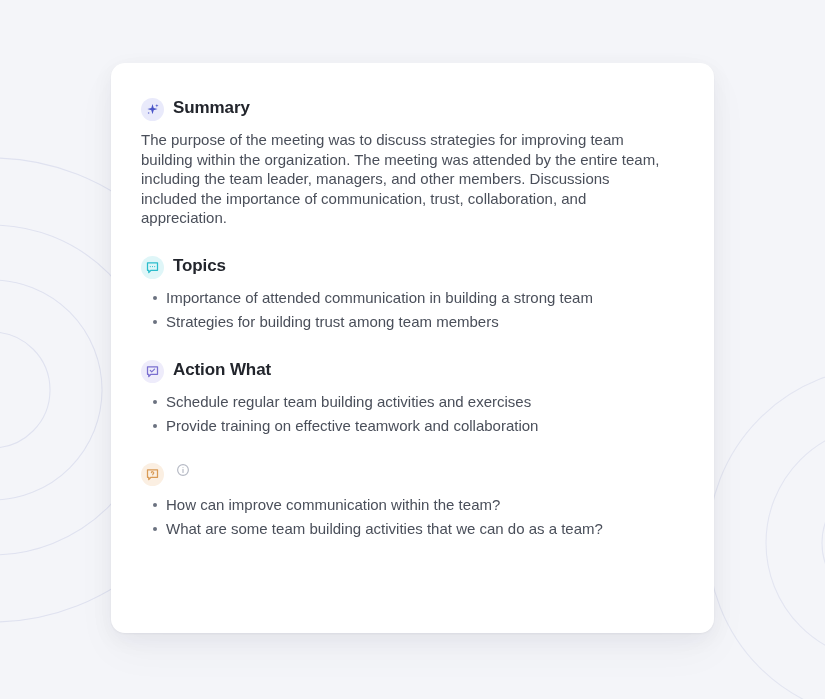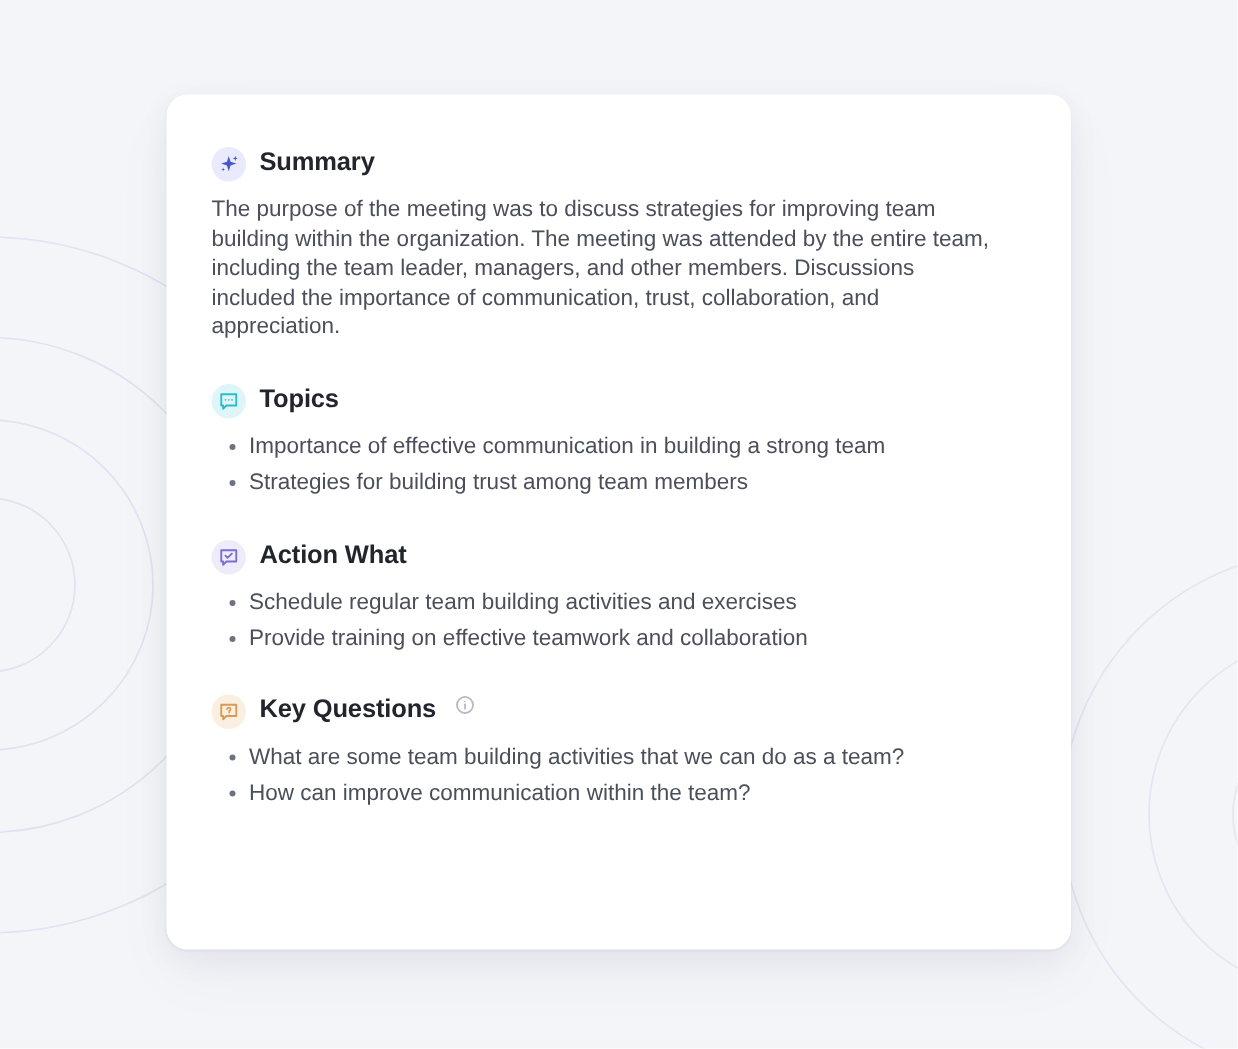--- a/index.html
+++ b/index.html
@@ -160,21 +160,21 @@
         <svg width="15" height="15" viewBox="0 0 24 24" fill="none" stroke="#2bbccb" stroke-width="2" stroke-linecap="round" stroke-linejoin="round" xmlns="http://www.w3.org/2000/svg">
           <path d="M4 4.5h16v12H9.5L6 20v-3.5H4z"></path>
           <circle cx="8.5" cy="10.5" r="0.9" fill="#2bbccb" stroke="none"></circle>
           <circle cx="12" cy="10.5" r="0.9" fill="#2bbccb" stroke="none"></circle>
           <circle cx="15.5" cy="10.5" r="0.9" fill="#2bbccb" stroke="none"></circle>
         </svg>
       </span>
       <span class="section-title">Topics</span>
     </div>
     <ul class="bullets">
-      <li>Importance of effective communication in building a strong team</li>
+      <li>Importance of attended communication in building a strong team</li>
       <li>Strategies for building trust among team members</li>
     </ul>
   </div>
 
   <div class="section">
     <div class="section-head">
       <span class="sec-icon icon-action">
         <svg width="15" height="15" viewBox="0 0 24 24" fill="none" stroke="#7a6fd0" stroke-width="2" stroke-linecap="round" stroke-linejoin="round" xmlns="http://www.w3.org/2000/svg">
           <path d="M4 4.5h16v12H9.5L6 20v-3.5H4z"></path>
           <path d="M8.5 10.3l2.2 2.3 4.6-4.4"></path>
@@ -190,28 +190,27 @@
 
   <div class="section">
     <div class="section-head">
       <span class="sec-icon icon-question">
         <svg width="15" height="15" viewBox="0 0 24 24" fill="none" stroke="#d99a55" stroke-width="2" stroke-linecap="round" stroke-linejoin="round" xmlns="http://www.w3.org/2000/svg">
           <path d="M4 4.5h16v12H9.5L6 20v-3.5H4z"></path>
           <path d="M10.2 9.1a1.9 1.9 0 1 1 2.3 2.2v1.1" stroke-width="1.9"></path>
           <circle cx="12.4" cy="14.4" r="0.55" fill="#d99a55" stroke="none"></circle>
         </svg>
       </span>
-      <span class="section-title">Key Questions</span>
       <span class="info-icon">
         <svg width="14" height="14" viewBox="0 0 24 24" fill="none" stroke="#b5b9c4" stroke-width="2" stroke-linecap="round" stroke-linejoin="round" xmlns="http://www.w3.org/2000/svg">
           <circle cx="12" cy="12" r="9.2"></circle>
           <path d="M12 11.2v5"></path>
           <circle cx="12" cy="7.9" r="0.9" fill="#b5b9c4" stroke="none"></circle>
         </svg>
       </span>
     </div>
     <ul class="bullets">
+      <li>How can improve communication within the team?</li>
       <li>What are some team building activities that we can do as a team?</li>
-      <li>How can improve communication within the team?</li>
     </ul>
   </div>
 
 </div>
 
 </body></html>

